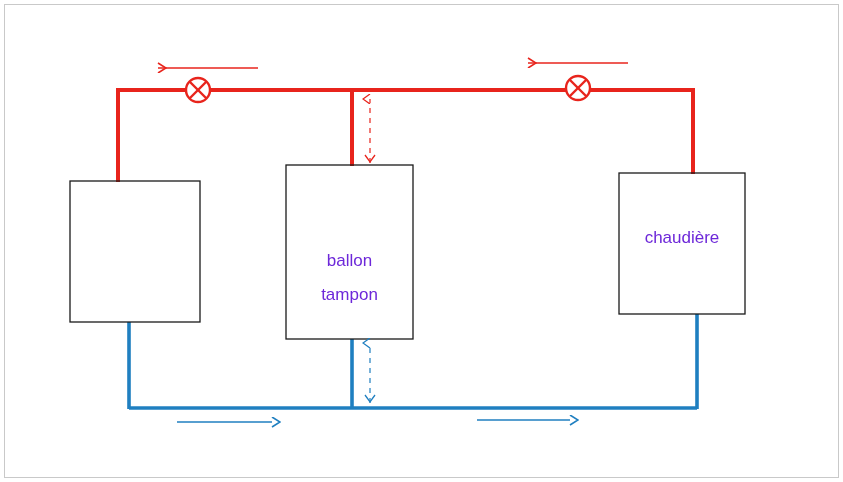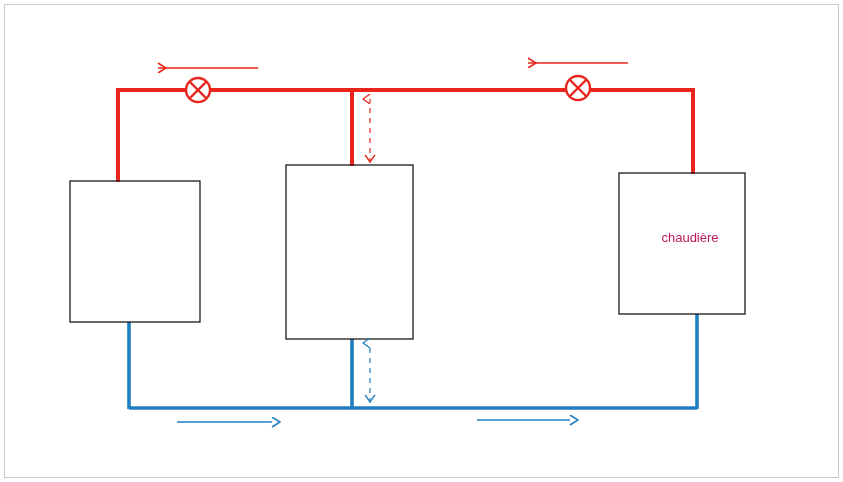--- a/index.html
+++ b/index.html
@@ -28,26 +28,25 @@
   svg#diagram {
     position: absolute;
     left: 0;
     top: 0;
     width: 843px;
     height: 482px;
   }
   .box-label {
     position: absolute;
     text-align: center;
-    font-size: 13px;
-    color: #be185d;
+    font-size: 17px;
+    color: #6d28d9;
     line-height: 17px;
     white-space: pre-line;
     pointer-events: none;
-    margin-left: 8px;
   }
 </style>
 </head>
 <body>
 
 <div id="stage">
 
   <div id="frame"></div>
 
   <svg id="diagram" viewBox="0 0 843 482" xmlns="http://www.w3.org/2000/svg">
@@ -118,16 +117,20 @@
     </g>
 
     <g>
       <line x1="370" y1="403" x2="370" y2="343" stroke="#1f7fc0" stroke-width="1.2" stroke-dasharray="5,5" marker-end="url(#arrow-blue-up)"></line>
       <path d="M365,395 L370,402 L375,395" fill="none" stroke="#1f7fc0" stroke-width="1.3"></path>
     </g>
 
   </svg>
 
 
+  <div class="box-label" style="left:286px; top:235px; width:127px;">
+    <span>ballon</span><br>
+    <span>tampon</span>
+  </div>
 
   <div class="box-label" style="left:619px; top:229px; width:126px;">chaudière</div>
 
 </div>
 
 </body></html>

